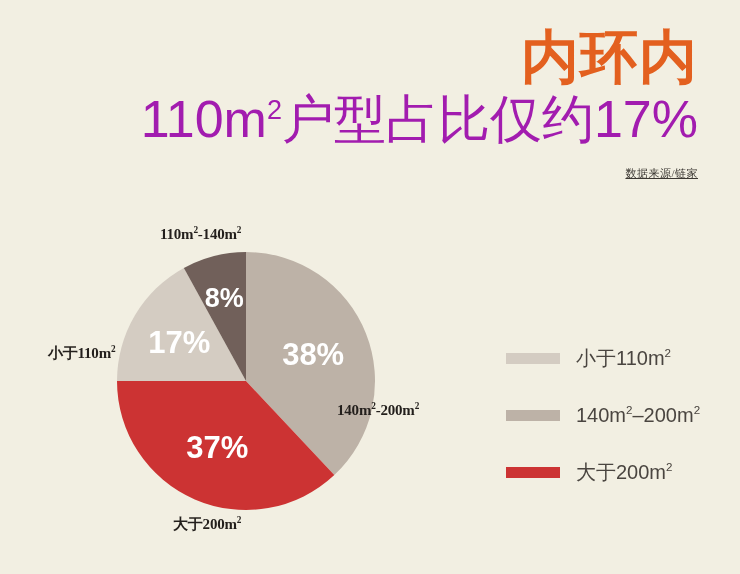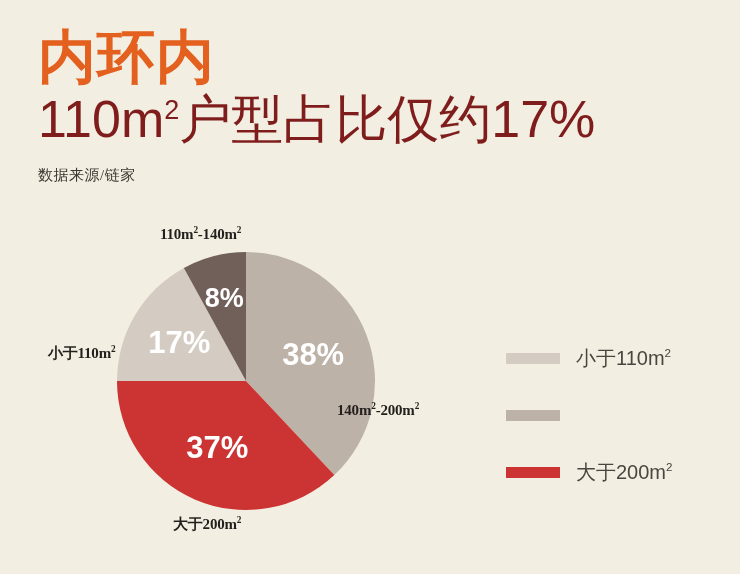--- a/index.html
+++ b/index.html
@@ -12,20 +12,21 @@
     background: #f2efe2;
     font-family: "Liberation Sans", sans-serif;
     overflow: hidden;
     position: relative;
   }
   #page {
     position: relative;
     width: 740px;
     height: 574px;
     background: #f2efe2;
+    text-align: right;
   }
 
   
   .header {
     position: absolute;
     left: 38px;
     top: 26px;
     width: 660px;
   }
   .title-main {
@@ -35,36 +36,37 @@
     line-height: 62px;
     color: #e3601f;
     letter-spacing: 1px;
     white-space: nowrap;
   }
   .title-sub {
     font-family: "Liberation Sans", sans-serif;
     font-weight: normal;
     font-size: 52px;
     line-height: 58px;
-    color: #7f1d1d;
+    color: #a21caf;
     letter-spacing: 0px;
     white-space: nowrap;
     margin-top: 2px;
   }
   .title-sub sup {
     font-size: 0.52em;
     vertical-align: super;
     line-height: 0;
   }
   .source-line {
     font-family: "Liberation Serif", serif;
-    font-size: 15px;
+    font-size: 11px;
     color: #3b3732;
     margin-top: 18px;
     letter-spacing: 0.5px;
+    text-decoration: underline;
   }
 
   
   .chart-area {
     position: absolute;
     left: 0;
     top: 210px;
     width: 500px;
     height: 364px;
   }
@@ -174,20 +176,21 @@
   <div class="legend">
 
     <div class="legend-item">
       <span class="legend-swatch" id="sw-0" style="background: rgb(212, 204, 194);"></span>
       <span class="legend-label"><span>小于110m</span><sup>2</sup><span></span><sup></sup></span>
     </div>
 
 
     <div class="legend-item">
       <span class="legend-swatch" id="sw-2" style="background: rgb(189, 178, 167);"></span>
+      <span class="legend-label"><span>140m</span><sup>2</sup><span>–200m</span><sup>2</sup></span>
     </div>
 
     <div class="legend-item">
       <span class="legend-swatch" id="sw-3" style="background: rgb(204, 51, 51);"></span>
       <span class="legend-label"><span>大于200m</span><sup>2</sup><span></span><sup></sup></span>
     </div>
 
   </div>
 </div>
 

